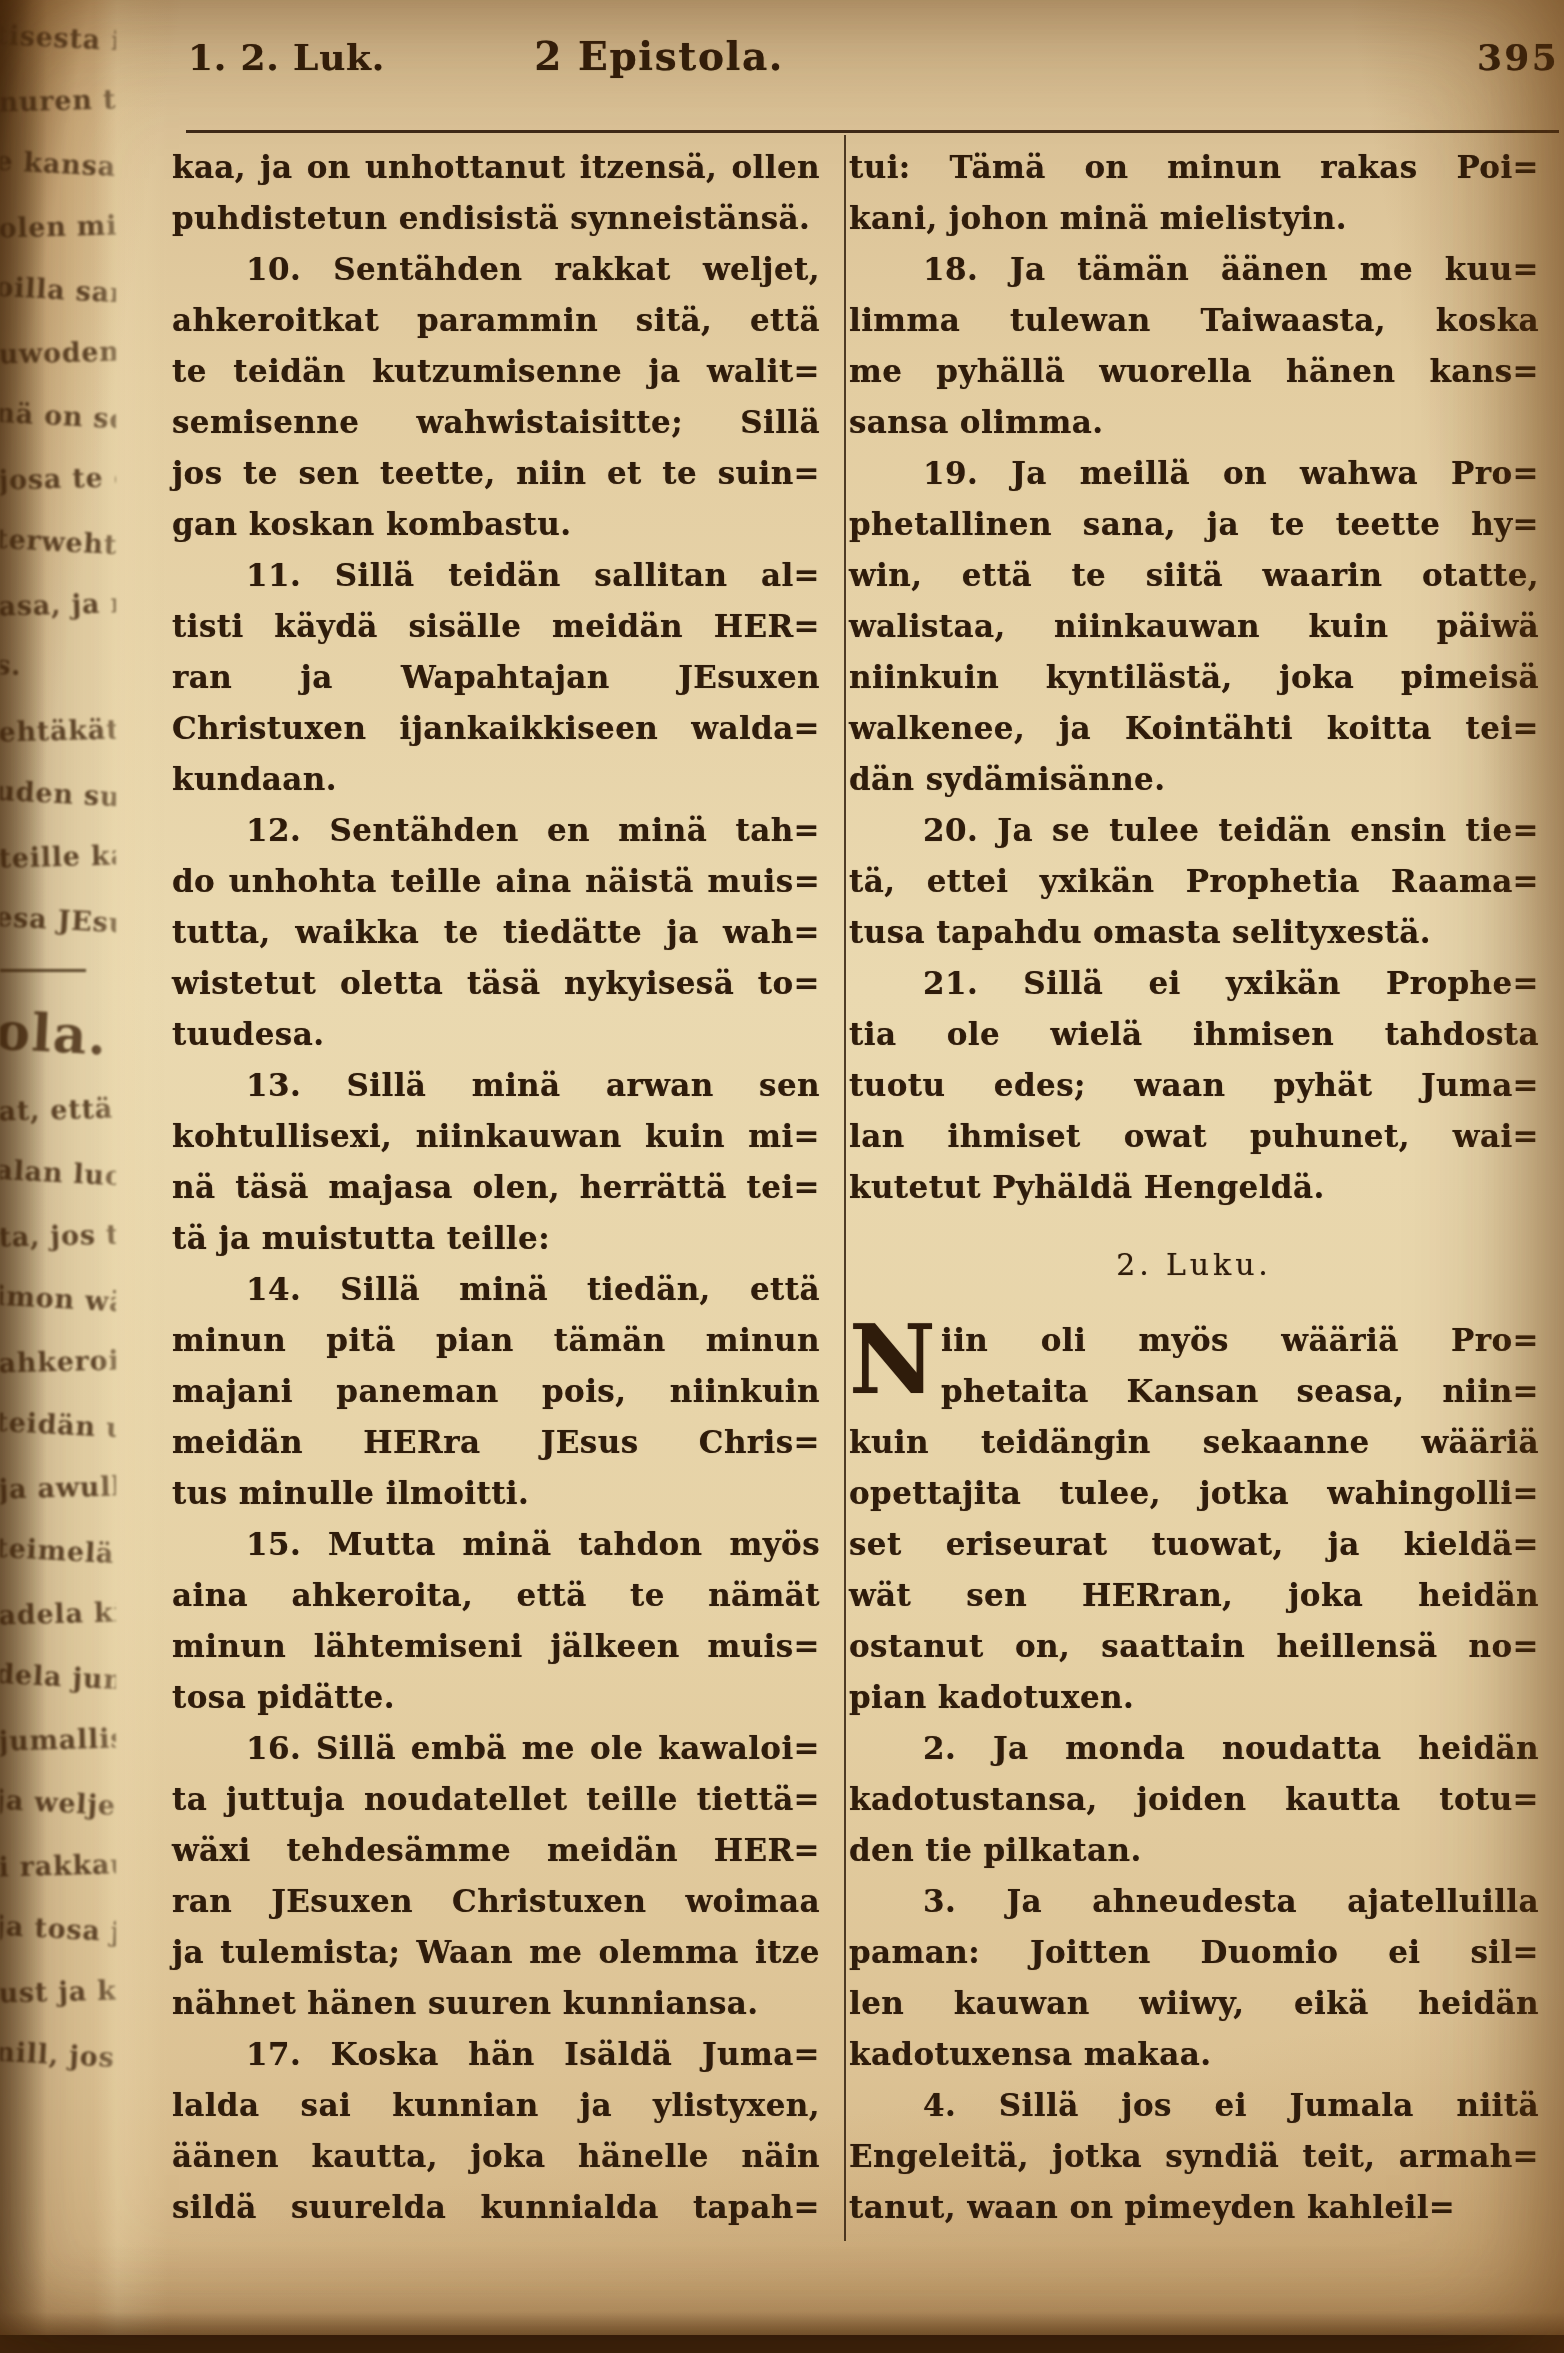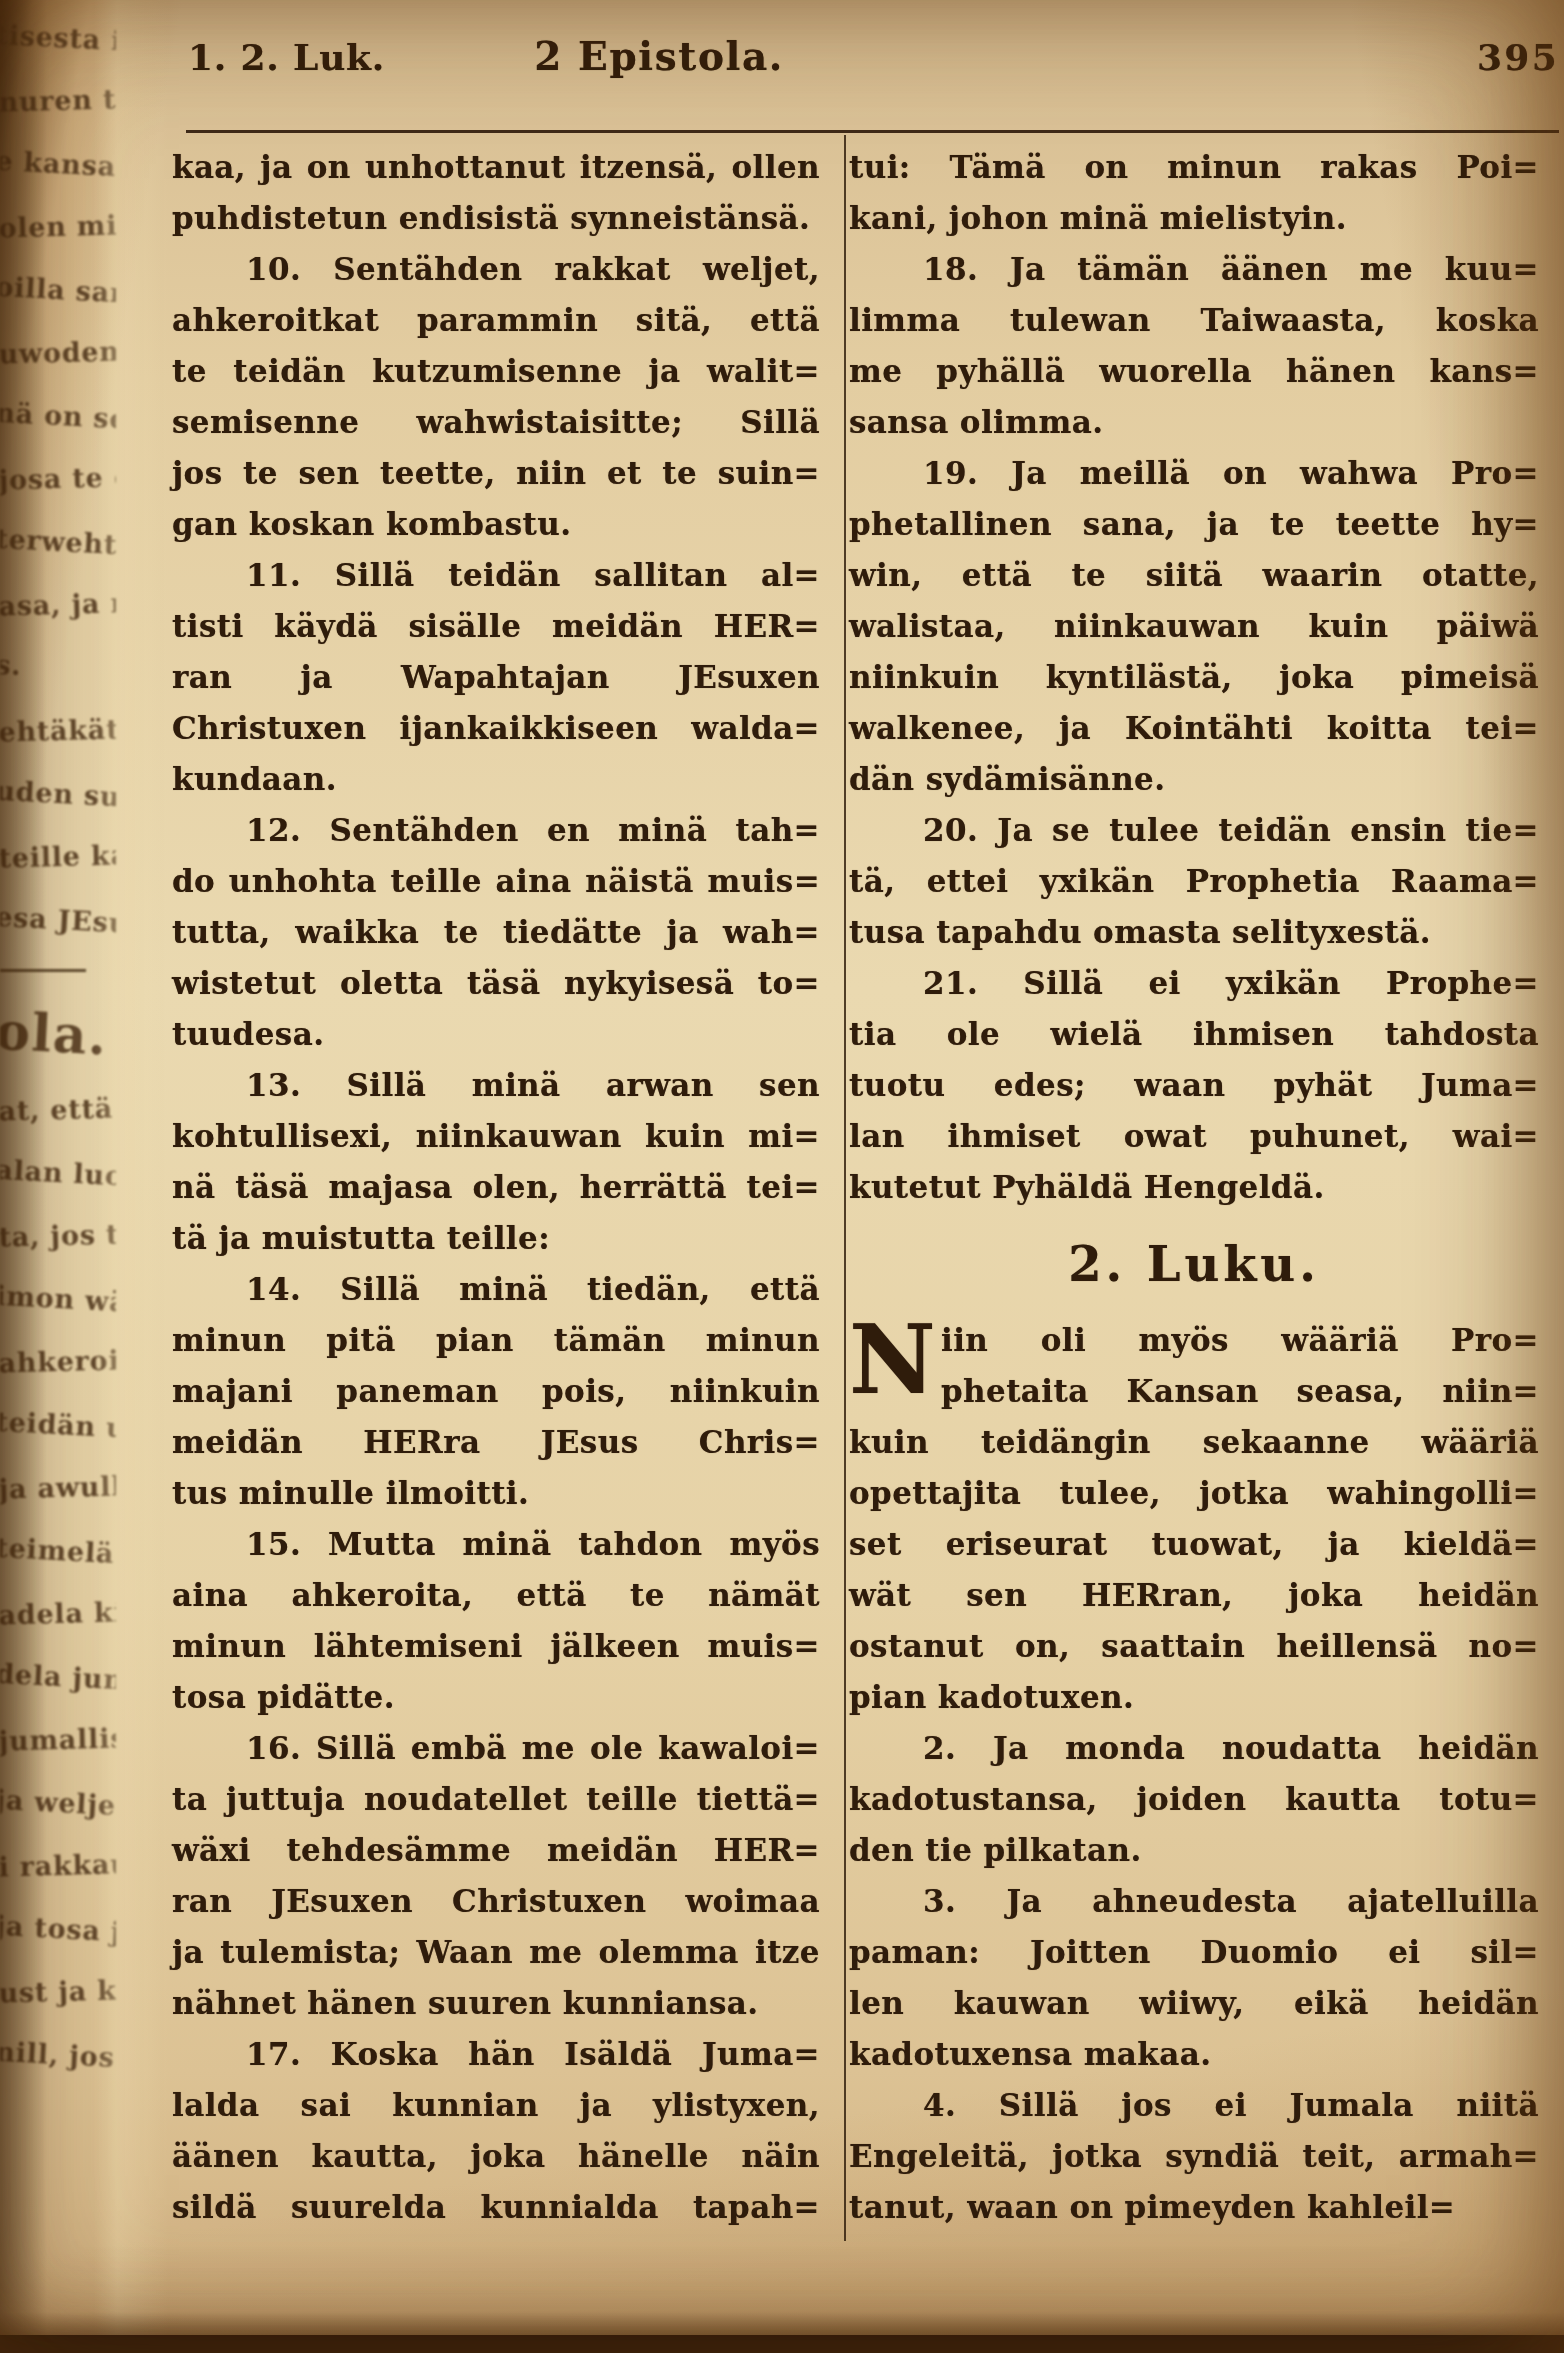--- a/index.html
+++ b/index.html
@@ -53,21 +53,21 @@
     text-align:justify;text-align-last:justify;
     letter-spacing:0.4px;
     text-shadow:0 0 0.8px rgba(47,28,11,.55);
   }
   .line.para-end{text-align-last:left;}
   .line.indent{text-indent:74px;}
   .line.cap-line{position:relative;padding-left:92px;}
   .cap{position:absolute;left:0;top:1.6px;font-size:95px;line-height:88px;font-weight:700;}
   .chapter-heading{
     height:75px;line-height:75px;margin-top:14px;margin-bottom:12.5px;
-    text-align:center;font-size:48px;font-weight:700;letter-spacing:3.9px;
+    text-align:center;font-size:30px;font-weight:400;letter-spacing:3.9px;
     text-shadow:0 0 0.8px rgba(47,28,11,.6);
   }
   .photo-bottom{position:absolute;left:0;right:0;bottom:0;height:19px;background:#1f1107;}
   .photo-bottom::before{content:'';position:absolute;left:0;right:0;top:-23.5px;height:23.5px;
     background:linear-gradient(180deg, rgba(0,0,0,0), rgba(61,35,12,.5));}
 </style>
 </head>
 <body>
 
 <div class="photo">

